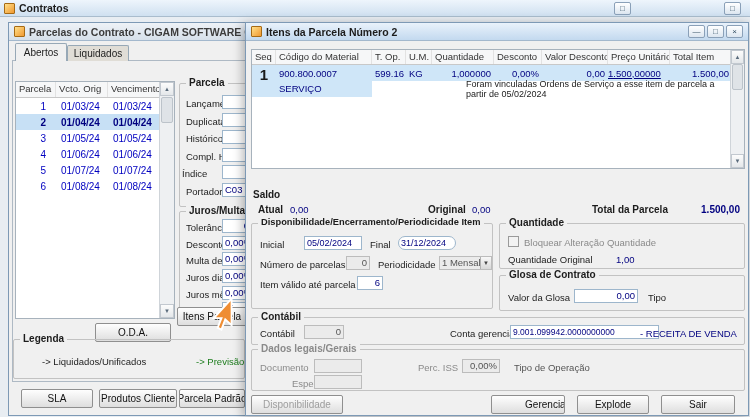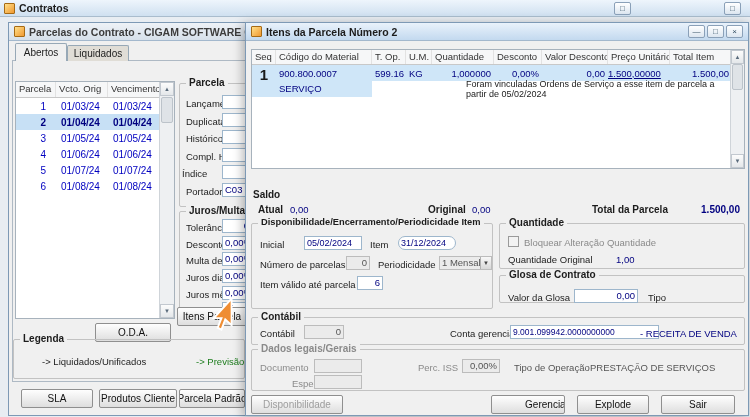--- a/index.html
+++ b/index.html
@@ -244,39 +244,39 @@
     <span class="lbl nav" style="left:44px;top:181px;">0,00</span>
     <span class="lbl b" style="left:182px;top:181px;">Original</span>
     <span class="lbl nav" style="left:226px;top:181px;">0,00</span>
     <span class="lbl b" style="left:346px;top:181px;">Total da Parcela</span>
     <span class="lbl nav b" style="left:420px;top:181px;width:74px;text-align:right;color:#000080;">1.500,00</span>
 
     <div class="grp" style="left:5px;top:200px;width:242px;height:86px;">
       <span class="leg" style="font-size:9.3px;">Disponibilidade/Encerramento/Periodicidade Item</span>
       <span class="lbl" style="left:8px;top:15px;">Inicial</span>
       <div class="inp" style="left:52px;top:12px;width:58px;font-size:9px;">05/02/2024</div>
-      <span class="lbl" style="left:118px;top:15px;">Item</span>
+      <span class="lbl" style="left:118px;top:15px;">Final</span>
       <div class="inp" style="left:146px;top:12px;width:58px;font-size:9px;border-radius:7px;">31/12/2024</div>
       <span class="lbl" style="left:8px;top:35px;">Número de parcelas</span>
       <div class="inp dis r" style="left:94px;top:32px;width:24px;">0</div>
       <span class="lbl" style="left:126px;top:35px;">Periodicidade</span>
       <div class="inp dis" style="left:187px;top:32px;width:53px;padding-right:12px;"><span>1 Mensal</span><span class="arr">▼</span></div>
       <span class="lbl" style="left:8px;top:55px;">Item válido até parcela</span>
       <div class="inp r" style="left:105px;top:52px;width:26px;">6</div>
     </div>
 
     <div class="grp" style="left:253px;top:200px;width:246px;height:46px;">
       <span class="leg">Quantidade</span>
       <span class="cb" style="left:8px;top:12px;"></span>
       <span class="lbl gray" style="left:24px;top:13px;">Bloquear Alteração Quantidade</span>
       <span class="lbl" style="left:8px;top:30px;">Quantidade Original</span>
       <span class="lbl nav" style="left:116px;top:30px;">1,00</span>
     </div>
 
-    <div class="grp" style="left:253px;top:252px;width:246px;height:28px;">
+    <div class="grp" style="left:253px;top:252px;width:246px;height:36px;">
       <span class="leg">Glosa de Contrato</span>
       <span class="lbl" style="left:8px;top:16px;">Valor da Glosa</span>
       <div class="inp r" style="left:74px;top:13px;width:64px;">0,00</div>
       <span class="lbl" style="left:148px;top:16px;">Tipo</span>
     </div>
 
     <div class="grp" style="left:5px;top:294px;width:494px;height:28px;">
       <span class="leg">Contábil</span>
       <span class="lbl" style="left:8px;top:10px;">Contábil</span>
       <div class="inp dis r" style="left:52px;top:7px;width:40px;">0</div>
@@ -285,21 +285,20 @@
       <span class="lbl nav" style="left:388px;top:10px;">- RECEITA DE VENDA</span>
     </div>
 
     <div class="grp" style="left:5px;top:326px;width:494px;height:42px;">
       <span class="leg gray">Dados legais/Gerais</span>
       <span class="lbl gray" style="left:8px;top:12px;">Documento</span>
       <div class="inp dis" style="left:62px;top:9px;width:48px;"></div>
       <span class="lbl gray" style="left:166px;top:12px;">Perc. ISS</span>
       <div class="inp dis r" style="left:210px;top:9px;width:38px;">0,00%</div>
       <span class="lbl dk" style="left:262px;top:12px;">Tipo de Operação</span>
-      <span class="lbl dk" style="left:338px;top:12px;">PRESTAÇÃO DE SERVIÇOS</span>
       <span class="lbl gray" style="left:8px;top:28px;margin-left:32px;">Especif1</span>
       <div class="inp dis" style="left:62px;top:25px;width:48px;"></div>
     </div>
 
     <div class="btn dis" style="left:5px;top:372px;width:92px;height:19px;">
         <span>Disponibilidade</span>
       </div>
     <div class="btn" style="left:245px;top:372px;width:74px;height:19px;padding-left:37px;">
         <span>Gerencial</span>
       </div>

